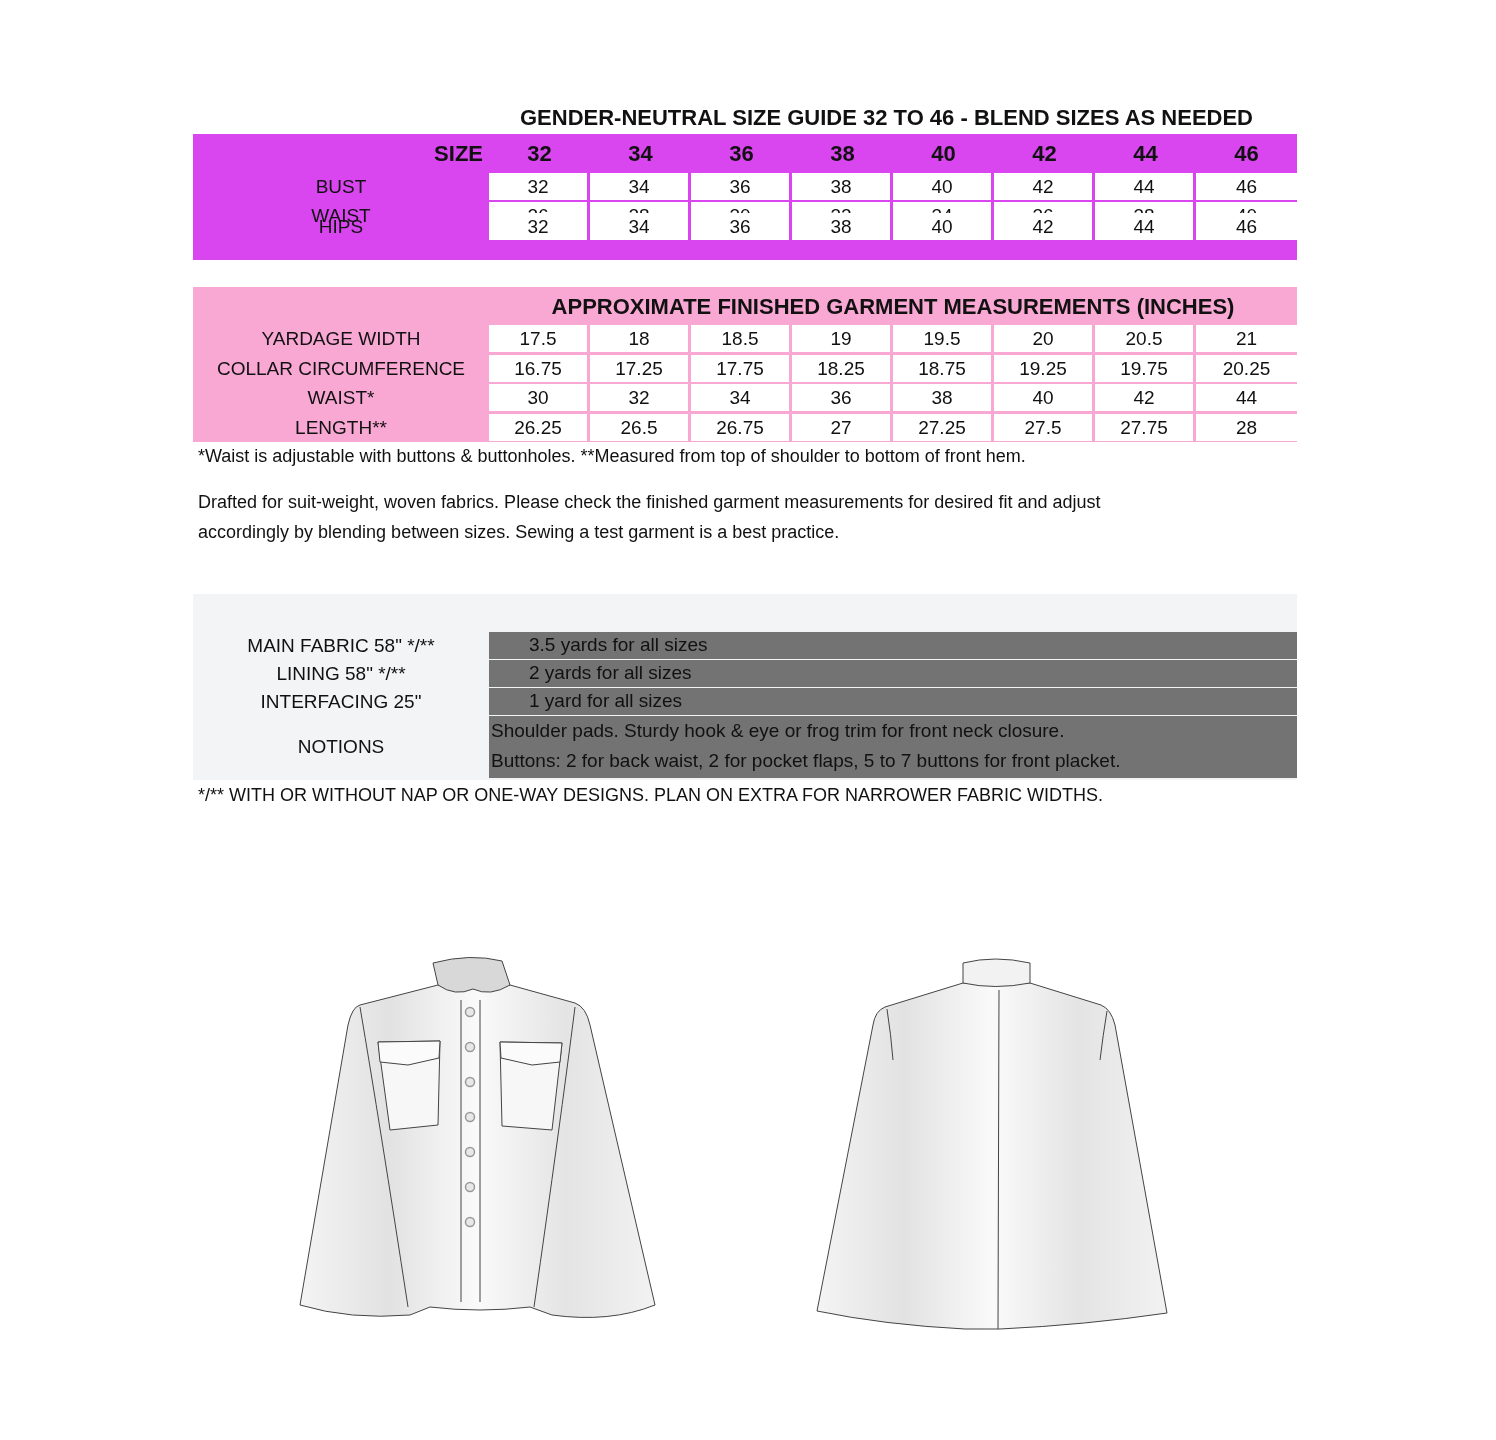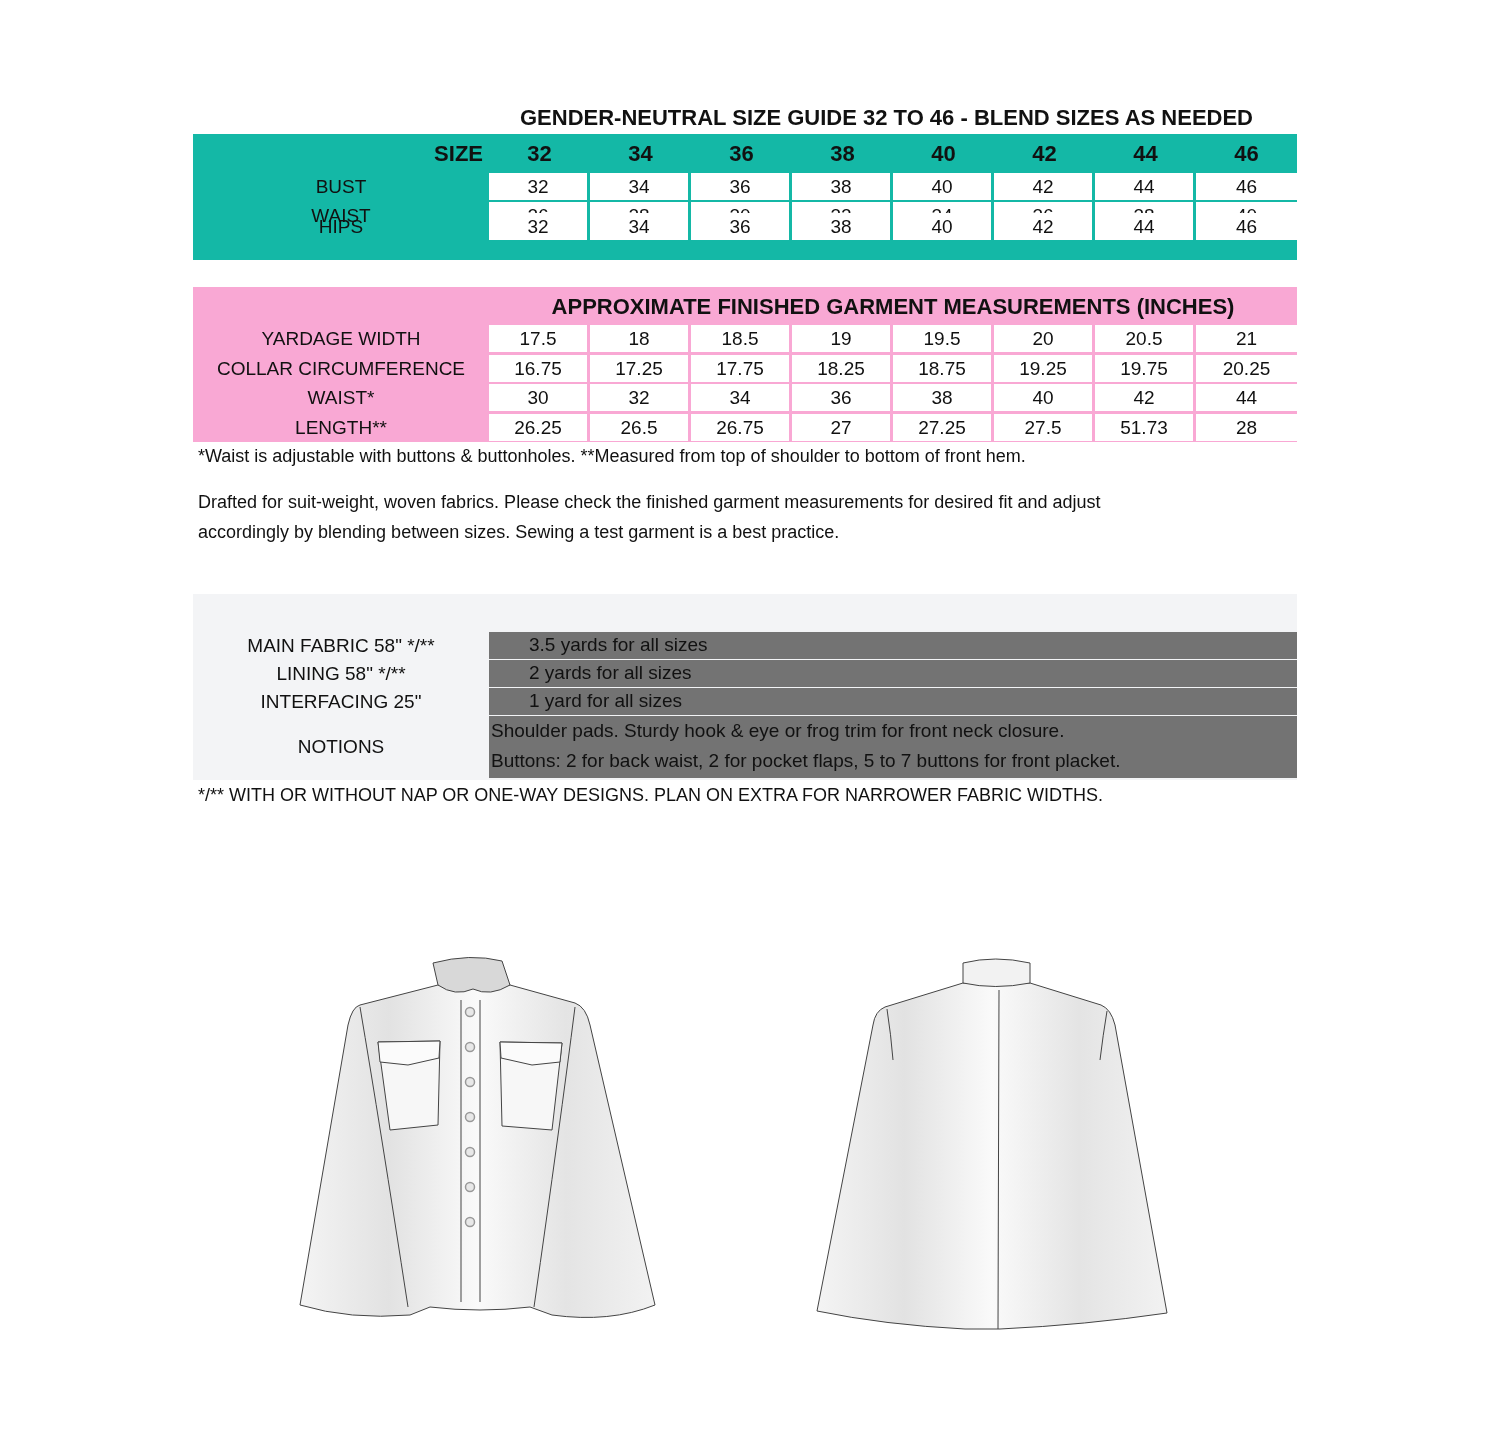--- a/index.html
+++ b/index.html
@@ -3,21 +3,21 @@
 <meta charset="utf-8">
 <style>
   html, body { margin:0; padding:0; background:#ffffff; }
   body { width:1496px; height:1440px; position:relative; overflow:hidden;
          font-family:"Liberation Sans", "DejaVu Sans", sans-serif; color:#111; }
   .abs { position:absolute;margin-top:32px; }
 
   
   .t1-title { left:193px; width:1104px; top:70px; height:32px; text-align:right;
               padding-right:44px; box-sizing:border-box; font-weight:bold; font-size:22px; line-height:32px; }
-  .t1 { left:193px; top:102px; width:1104px; height:126px; background:#14b8a6; }
+  .t1 { left:193px; top:102px; width:1104px; height:126px; background:#d946ef; }
   .t1 .hdr { left:0; top:0; width:1104px; height:40px; display:grid;
              grid-template-columns:296px repeat(8, 101px); }
   .t1 .hdr .size-label { text-align:right; padding-right:6px; font-weight:bold; font-size:22px; line-height:40px; }
   .t1 .hdr .size-num { text-align:center; font-weight:bold; font-size:22px; line-height:40px; }
   .row { position:absolute; left:0; width:1104px; display:grid; grid-template-columns:296px repeat(8, 101px); }
   .rowlabel { text-align:center; font-size:19px; }
   .cell { background:#ffffff; text-align:center; font-size:19px; margin-right:3px; }
   .cell:last-child { margin-right:0; }
 
   
@@ -127,21 +127,21 @@
     <div class="cell">44</div>
   </div>
   <div class="row" style="top:127px;height:27px;line-height:27px;">
     <div class="rowlabel">LENGTH**</div>
     <div class="cell">26.25</div>
     <div class="cell">26.5</div>
     <div class="cell">26.75</div>
     <div class="cell">27</div>
     <div class="cell">27.25</div>
     <div class="cell">27.5</div>
-    <div class="cell">51.73</div>
+    <div class="cell">27.75</div>
     <div class="cell">28</div>
   </div>
 </div>
 <div class="abs note" style="left:198px;top:409px;">*Waist is adjustable with buttons &amp; buttonholes. **Measured from top of shoulder to bottom of front hem.</div>
 
 <div class="abs note" style="left:198px;top:455px;">Drafted for suit-weight, woven fabrics.  Please check the finished garment measurements for desired fit and adjust</div>
 <div class="abs note" style="left:198px;top:485px;">accordingly by blending between sizes. Sewing a test garment is a best practice.</div>
 
 <div class="abs t3">
   <div class="yrow" style="top:38px;height:26px;line-height:26px;">

